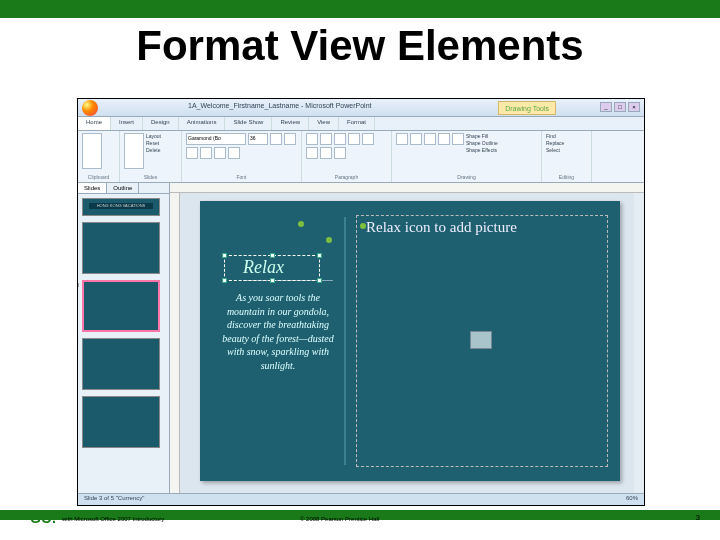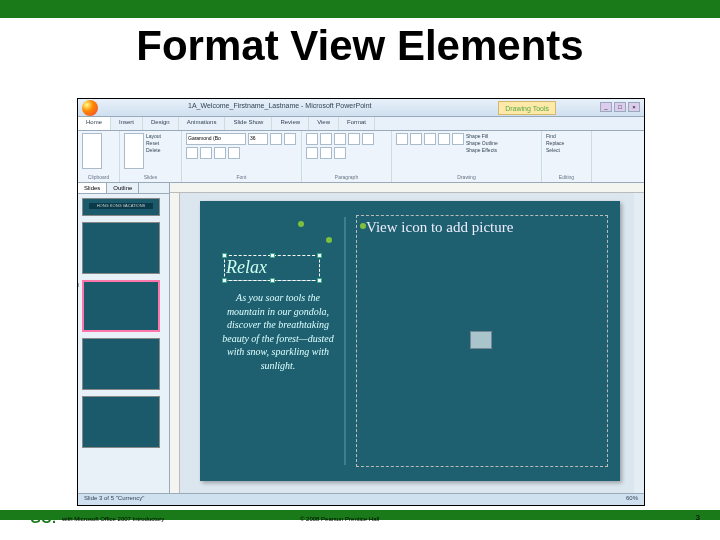--- a/index.html
+++ b/index.html
@@ -35,21 +35,21 @@
   .thumb.sel { border: 2px solid #f7a; }
   .thumb .num { position: absolute; left: -8px; top: 0; font-size: 6px; color: #666; }
   .thumb-title { height: 18px; background: #1a5a6a; }
   .thumb-title .bar { position: absolute; top: 4px; left: 6px; right: 6px; height: 6px; background: #0a3a4a; font-size: 4px; color: #ccc; text-align: center; line-height: 6px; overflow: hidden; }
   .canvas { flex: 1; background: #dce6ef; display: flex; align-items: center; justify-content: center; position: relative; }
   .ruler-h { position: absolute; top: 0; left: 0; right: 0; height: 10px; background: #f4f4f0; border-bottom: 1px solid #bbb; }
   .ruler-v { position: absolute; top: 10px; left: 0; bottom: 0; width: 10px; background: #f4f4f0; border-right: 1px solid #bbb; }
   .slide { width: 420px; height: 280px; background: #1e6070; position: relative; margin-top: 6px; margin-left: 6px; box-shadow: 2px 2px 4px rgba(0,0,0,0.3); }
   .slide .divider { position: absolute; left: 144px; top: 16px; bottom: 16px; width: 2px; background: #3a808f; }
   .slide .dot { position: absolute; width: 6px; height: 6px; background: #7fbf3f; border-radius: 50%; }
-  .slide .relax { position: absolute; left: 26px; top: 56px; font-family: 'Times New Roman', serif; font-style: italic; font-size: 18px; color: #cfe; }
+  .slide .relax { position: absolute; left: 26px; top: 56px; font-family: 'Times New Roman', serif; font-style: italic; font-size: 18px; color: #cfe; padding-left: 17px; }
   .slide .relax::after { content:''; display:block; width: 90px; height:1px; background:#8ab; margin-top:2px; }
   .slide .relax-sel { position:absolute; left:24px; top:54px; width:96px; height:26px; border:1px dashed #fff; }
   .slide .relax-sel .h { position:absolute; width:5px; height:5px; background:#fff; border:1px solid #3a8; }
   .slide .body { position: absolute; left: 20px; top: 90px; width: 116px; font-family: 'Times New Roman', serif; font-style: italic; font-size: 10px; line-height: 1.35; color: #dff; text-align: center; }
   .slide .pic-ph { position: absolute; left: 156px; right: 12px; top: 14px; bottom: 14px; border: 1px dashed #bbb; }
   .slide .pic-label { position: absolute; left: 166px; top: 18px; font-family: 'Times New Roman', serif; font-size: 15px; color: #eef; }
   .slide .pic-icon { position: absolute; left: 270px; top: 130px; width: 22px; height: 18px; background: #aac4cc; border: 1px solid #789; }
   .scrollbar-v { position:absolute; right:0; top:10px; bottom:0; width:10px; background:#e4ecf4; }
   .statusbar { height: 12px; background: #cfe0ef; border-top: 1px solid #9ab; font-size: 6px; color: #345; padding: 1px 6px; display: flex; justify-content: space-between; }
   .bottom-bar { position: absolute; bottom: 20px; left: 0; right: 0; height: 10px; background: #1a7a1a; }
@@ -197,21 +197,21 @@
         <div class="relax-sel">
           <div class="h" style="left:-3px;top:-3px"></div>
           <div class="h" style="right:-3px;top:-3px"></div>
           <div class="h" style="left:-3px;bottom:-3px"></div>
           <div class="h" style="right:-3px;bottom:-3px"></div>
           <div class="h" style="left:45px;top:-3px"></div>
           <div class="h" style="left:45px;bottom:-3px"></div>
         </div>
         <div class="body">As you soar tools the mountain in our gondola, discover the breathtaking beauty of the forest—dusted with snow, sparkling with sunlight.</div>
         <div class="pic-ph"></div>
-        <div class="pic-label">View icon to add picture</div>
+        <div class="pic-label">Relax icon to add picture</div>
         <div class="pic-icon"></div>
       </div>
     </div>
   </div>
 
   <div class="statusbar">
     <span>Slide 3 of 5    "Currency"</span>
     <span>60%</span>
   </div>
 </div>

